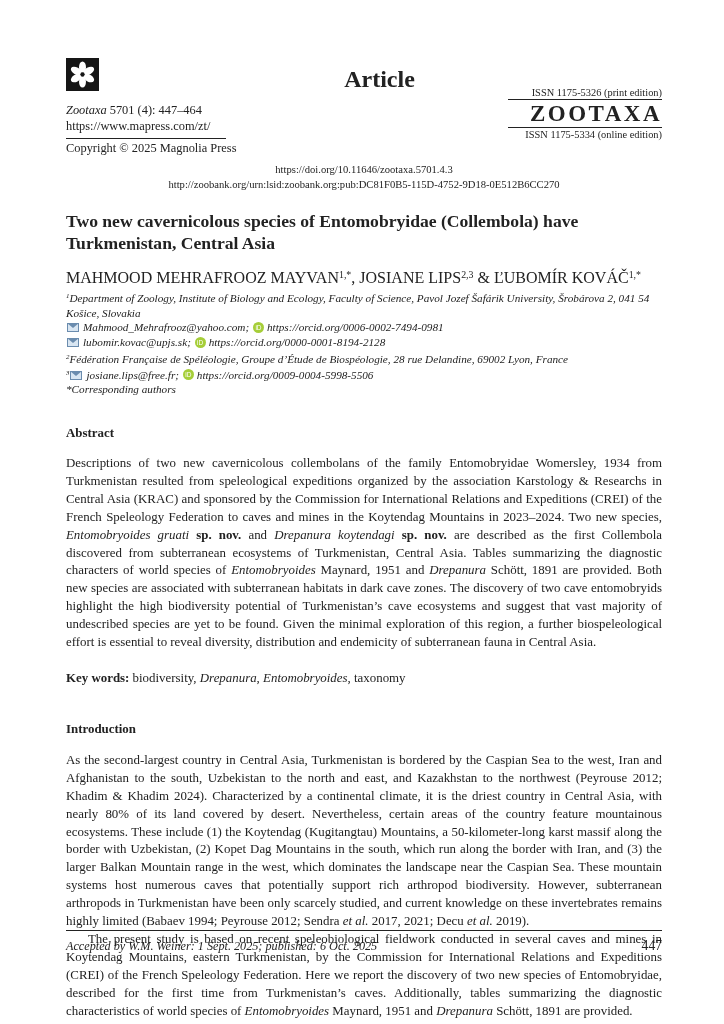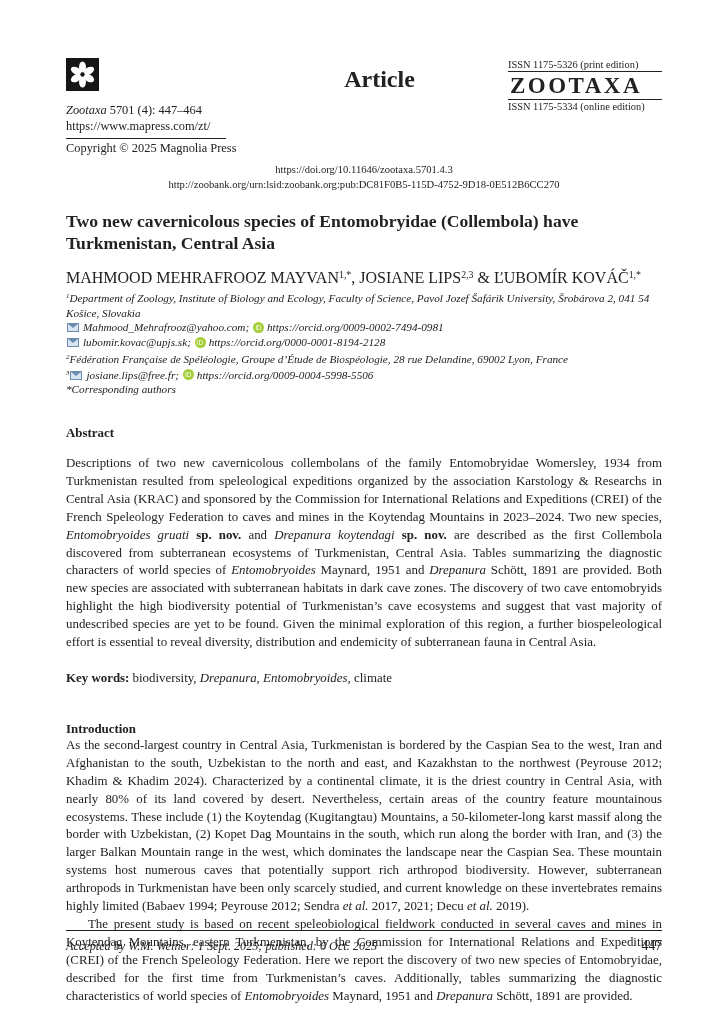--- a/index.html
+++ b/index.html
@@ -21,21 +21,21 @@
   .header-left { width: 240px; }
   .hl-top { display: flex; gap: 9px; flex-direction: column; }
   .logo-box { width: 33px; height: 33px; flex: 0 0 auto; }
   .hl-lines { font-size: 12.4px; line-height: 16px; padding-top: 2px; white-space: nowrap; }
   .hl-rule { width: 160px; border-top: 1.4px solid #222; margin-top: 4px; margin-bottom: 2px; }
   .copyright { font-size: 12.4px; white-space: nowrap; }
   .article-label {
     position: absolute; left: 0; right: 16px; top: 8px;
     text-align: center; font-size: 24px; font-weight: bold; padding-left: 47px;
   }
-  .header-right { margin-left: auto; text-align: left; width: 154px; padding-top: 1px; }
+  .header-right { margin-left: auto; text-align: right; width: 154px; padding-top: 1px; margin-top: 28px; }
   .issn { font-size: 10.4px; white-space: nowrap; }
   .wordmark {
     font-size: 23px; font-weight: bold; letter-spacing: 2.5px;
     border-top: 1.7px solid #222; border-bottom: 1.7px solid #222;
     line-height: 27px; margin: 1px 0; padding-left: 2px;
   }
 
   .doi-block { text-align: center; font-size: 10.6px; line-height: 15px; margin-top: 6px; }
 
   
@@ -44,21 +44,21 @@
   .affiliations { margin-top: 3px; font-size: 11.2px; line-height: 14.6px; }
   .affil-line { }
 
   
   .section-heading { font-weight: bold; font-size: 12.9px; }
   .abstract-heading { margin-top: 29px; }
   .para { font-size: 12.9px; line-height: 17.9px; text-align: justify; }
   .abstract-body { margin-top: 14px; }
   .keywords { margin-top: 18px; font-size: 12.9px; line-height: 17.9px; }
   .intro-heading { margin-top: 34px; }
-  .intro-p1 { }
+  .intro-p1 { margin-top: 15px; }
   .intro-p2 { text-indent: 22px; }
 
   
   .run-i { font-style: italic; }
   .run-b { font-weight: bold; }
   .run-sup { font-size: 0.62em; vertical-align: 0.55em; }
 
   
   .icon { display: inline-block; }
   .icon-email {
@@ -142,30 +142,30 @@
 
   <div class="title">
     <div>Two new cavernicolous species of Entomobryidae (Collembola) have</div>
     <div>Turkmenistan, Central Asia</div>
   </div>
 
   <div class="authors"><span>MAHMOOD MEHRAFROOZ MAYVAN</span><span class="run-sup">1,*</span><span>, JOSIANE LIPS</span><span class="run-sup">2,3</span><span> &amp; ĽUBOMÍR KOVÁČ</span><span class="run-sup">1,*</span></div>
 
   <div class="affiliations">
     <div class="affil-line"><span class="run-sup run-i">1</span><span class="run-i">Department of Zoology, Institute of Biology and Ecology, Faculty of Science, Pavol Jozef Šafárik University, Šrobárova 2, 041 54 Košice, Slovakia</span></div>
-    <div class="affil-line"><span class="icon icon-email"></span><span class="run-i">Mahmood_Mehrafrooz@yahoo.com; </span><span class="icon icon-orcid"></span><span class="run-i">https://orcid.org/0009-0002-7494-0981</span></div>
+    <div class="affil-line"><span class="icon icon-email"></span><span class="run-i">Mahmood_Mehrafrooz@yahoo.com; </span><span class="icon icon-orcid"></span><span class="run-i">https://orcid.org/0006-0002-7494-0981</span></div>
     <div class="affil-line"><span class="icon icon-email"></span><span class="run-i">lubomir.kovac@upjs.sk; </span><span class="icon icon-orcid"></span><span class="run-i">https://orcid.org/0000-0001-8194-2128</span></div>
     <div class="affil-line"><span class="run-sup run-i">2</span><span class="run-i">Fédération Française de Spéléologie, Groupe d’Étude de Biospéologie, 28 rue Delandine, 69002 Lyon, France</span></div>
     <div class="affil-line"><span class="run-sup run-i">3</span><span class="icon icon-email"></span><span class="run-i">josiane.lips@free.fr; </span><span class="icon icon-orcid"></span><span class="run-i">https://orcid.org/0009-0004-5998-5506</span></div>
     <div class="affil-line"><span class="run-i">*</span><span class="run-i">Corresponding authors</span></div>
   </div>
 
   <div class="section-heading abstract-heading">Abstract</div>
   <div class="para abstract-body"><span>Descriptions of two new cavernicolous collembolans of the family Entomobryidae Womersley, 1934 from Turkmenistan resulted from speleological expeditions organized by the association Karstology &amp; Researchs in Central Asia (KRAC) and sponsored by the Commission for International Relations and Expeditions (CREI) of the French Speleology Federation to caves and mines in the Koytendag Mountains in 2023–2024. Two new species, </span><span class="run-i">Entomobryoides gruati</span><span> </span><span class="run-b">sp. nov.</span><span> and </span><span class="run-i">Drepanura koytendagi</span><span> </span><span class="run-b">sp. nov.</span><span> are described as the first Collembola discovered from subterranean ecosystems of Turkmenistan, Central Asia. Tables summarizing the diagnostic characters of world species of </span><span class="run-i">Entomobryoides</span><span> Maynard, 1951 and </span><span class="run-i">Drepanura</span><span> Schött, 1891 are provided. Both new species are associated with subterranean habitats in dark cave zones. The discovery of two cave entomobryids highlight the high biodiversity potential of Turkmenistan’s cave ecosystems and suggest that vast majority of undescribed species are yet to be found. Given the minimal exploration of this region, a further biospeleological effort is essential to reveal diversity, distribution and endemicity of subterranean fauna in Central Asia.</span></div>
-  <div class="keywords"><span class="run-b">Key words: </span><span>biodiversity, </span><span class="run-i">Drepanura</span><span>, </span><span class="run-i">Entomobryoides</span><span>, climate</span></div>
+  <div class="keywords"><span class="run-b">Key words: </span><span>biodiversity, </span><span class="run-i">Drepanura</span><span>, </span><span class="run-i">Entomobryoides</span><span>, taxonomy</span></div>
 
   <div class="section-heading intro-heading">Introduction</div>
   <div class="para intro-p1"><span>As the second-largest country in Central Asia, Turkmenistan is bordered by the Caspian Sea to the west, Iran and Afghanistan to the south, Uzbekistan to the north and east, and Kazakhstan to the northwest (Peyrouse 2012; Khadim &amp; Khadim 2024). Characterized by a continental climate, it is the driest country in Central Asia, with nearly 80% of its land covered by desert. Nevertheless, certain areas of the country feature mountainous ecosystems. These include (1) the Koytendag (Kugitangtau) Mountains, a 50-kilometer-long karst massif along the border with Uzbekistan, (2) Kopet Dag Mountains in the south, which run along the border with Iran, and (3) the larger Balkan Mountain range in the west, which dominates the landscape near the Caspian Sea. These mountain systems host numerous caves that potentially support rich arthropod biodiversity. However, subterranean arthropods in Turkmenistan have been only scarcely studied, and current knowledge on these invertebrates remains highly limited (Babaev 1994; Peyrouse 2012; Sendra </span><span class="run-i">et al.</span><span> 2017, 2021; Decu </span><span class="run-i">et al.</span><span> 2019).</span></div>
   <div class="para intro-p2"><span>The present study is based on recent speleobiological fieldwork conducted in several caves and mines in Koytendag Mountains, eastern Turkmenistan, by the Commission for International Relations and Expeditions (CREI) of the French Speleology Federation. Here we report the discovery of two new species of Entomobryidae, described for the first time from Turkmenistan’s caves. Additionally, tables summarizing the diagnostic characteristics of world species of </span><span class="run-i">Entomobryoides</span><span> Maynard, 1951 and </span><span class="run-i">Drepanura</span><span> Schött, 1891 are provided.</span></div>
 
   <div class="footer">
     <div class="accepted"><span class="run-i">Accepted by W.M. Weiner: 1 Sept. 2025; published: 6 Oct. 2025</span></div>
     <div class="page-number">447</div>
   </div>
 

